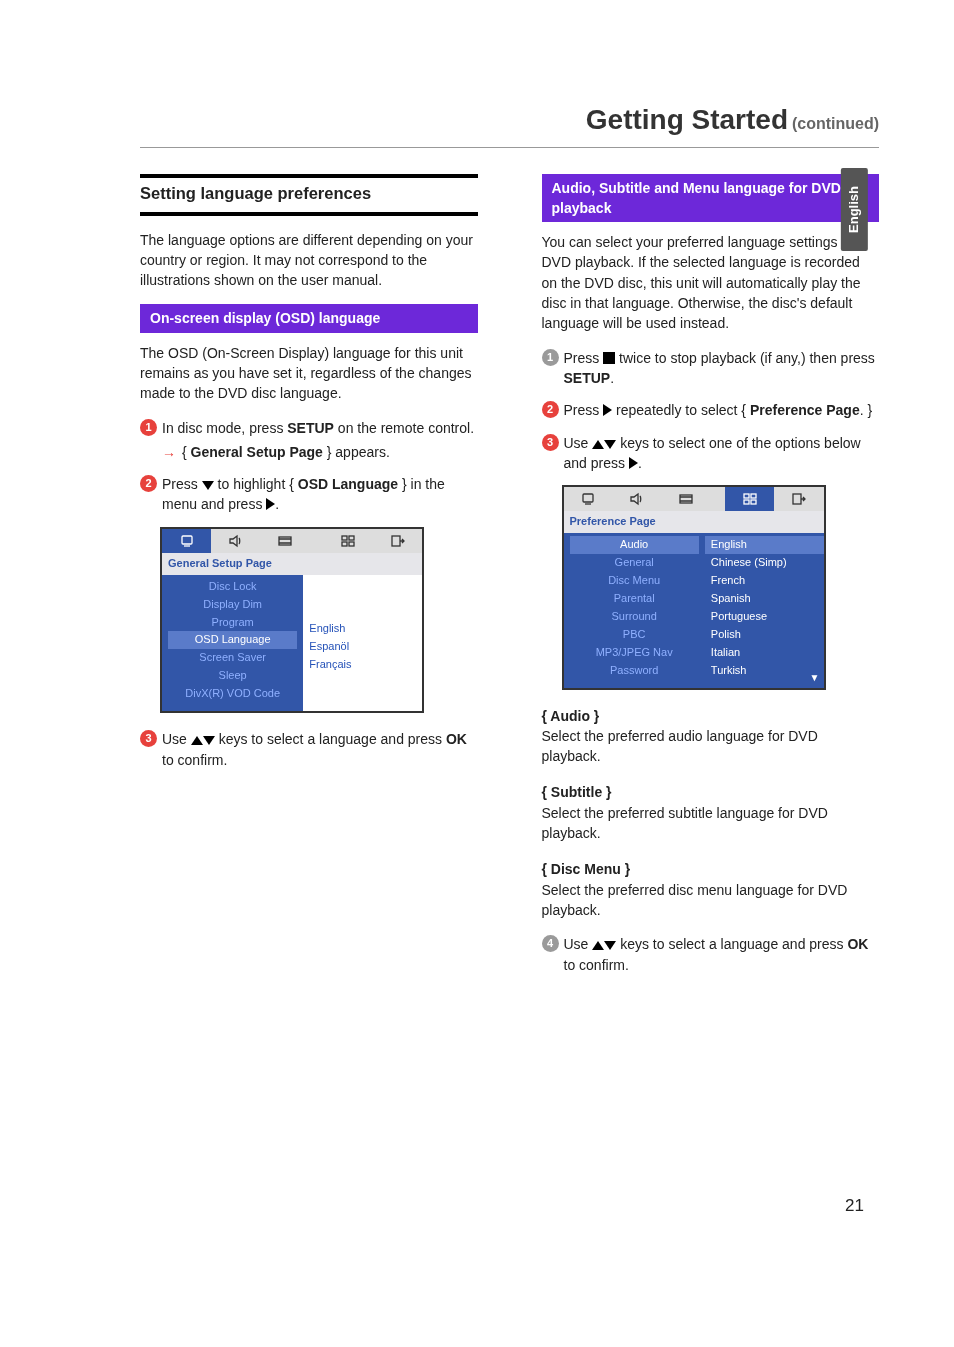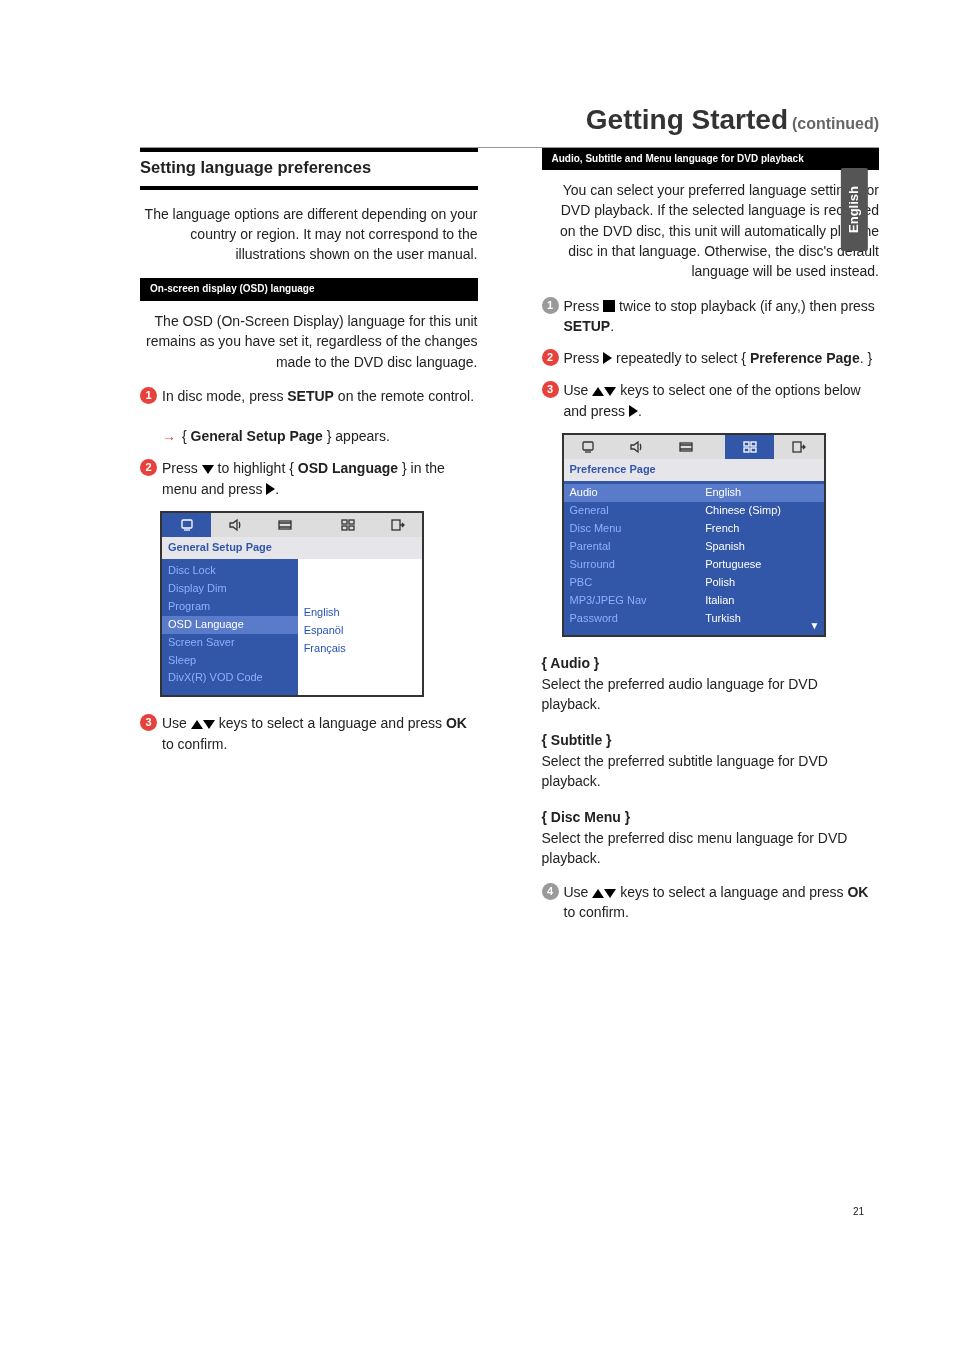--- a/index.html
+++ b/index.html
@@ -1,40 +1,40 @@
 <!DOCTYPE html>
 <html><head>
 <meta charset="utf-8">
 <style>
   body { margin: 0; background: #fff; font-family: Arial, Helvetica, sans-serif; color: #222; font-size: 14px; line-height: 1.45; }
   .page { width: 954px; height: 1347px; position: relative; box-sizing: border-box; padding: 100px 75px 60px 140px; }
   .side-tab { position: absolute; right: 86px; top: 168px; background: #555; color: #fff; font-weight: bold; font-size: 13px; padding: 18px 4px; writing-mode: vertical-rl; transform: rotate(180deg); border-radius: 2px; }
-  .page-num { position: absolute; right: 90px; bottom: 128px; font-size: 10px; }
-  .title-row { border-bottom: 1px solid #999; padding-bottom: 6px; text-align: right; }
+  .page-num { position: absolute; right: 90px; bottom: 128px; font-size: 17px; }
+  .title-row { border-bottom: 1px solid #999; padding-bottom: 6px; margin-bottom: 26px; text-align: right; }
   .title-main { font-size: 28px; font-weight: bold; color: #333; }
   .title-cont { font-size: 16px; font-weight: bold; color: #666; }
   .cols { display: flex; gap: 64px; }
   .col { flex: 1 1 0; min-width: 0; }
   .sec-head { border-top: 4px solid #000; border-bottom: 4px solid #000; padding: 4px 0 6px; font-weight: bold; font-size: 16.5px; margin-bottom: 14px; }
-  p { margin: 0 0 14px; text-align: right; }
-  .subhead { background: #000000; color: #fff; font-weight: bold; padding: 4px 10px; font-size: 10px; margin-bottom: 10px; }
+  p { margin: 0 0 14px; }
+  .subhead { background: #6d28d9; color: #fff; font-weight: bold; padding: 4px 10px; font-size: 14px; margin-bottom: 10px; }
   .step { position: relative; padding-left: 22px; margin-bottom: 12px; }
   .step-bullet { position: absolute; left: 0; top: 1px; width: 17px; height: 17px; border-radius: 50%; color: #fff; font-size: 11px; font-weight: bold; text-align: center; line-height: 17px; }
   .b-red { background: #e7413c; }
   .b-gray { background: #9a9a9a; }
   .arrow-right::before { content: "→"; color: #e7413c; font-weight: bold; margin-right: 6px; }
   .bold { font-weight: bold; }
   
   .osd { border: 2px solid #333; margin: 6px 0 16px 20px; width: 260px; font-size: 11px; }
   .osd-tabs { display: flex; background: #ddd; }
   .osd-tab { flex: 1; text-align: center; padding: 4px 0; }
   .osd-tab.sel { background: #3256a8; }
   .osd-title { background: #e6e6ea; color: #3256a8; font-weight: bold; padding: 3px 6px; font-size: 11px; }
   .osd-body { display: flex; background: #3256a8; color: #8fb0ff; }
-  .osd-left { flex: 1.1; padding: 3px 6px 8px; }
+  .osd-left { flex: 1.1; padding: 3px 12px 8px; text-align: center; }
   .osd-right { flex: 1; padding: 3px 6px 8px; position: relative; }
   .osd-item { padding: 1px 0; }
   .osd-item.hl-left { background: #5a7bc9; color: #fff; margin: 0 -6px; padding: 1px 6px; }
   .osd-right .osd-item { color: #2552b8; }
   .osd-right.blue-bg .osd-item { color: #fff; }
   .osd-right.white-bg { background: #fff; }
   .osd-right.sel-bg { background: #3256a8; }
   .osd-right .hl-right { background: #5a7bc9; color: #fff; margin: 0 -6px; padding: 1px 6px; }
   .osd-scroll { position: absolute; right: 4px; bottom: 2px; color: #fff; font-size: 10px; }
   .term { font-weight: bold; margin-top: 16px; }
@@ -66,21 +66,21 @@
     <div class="col">
       <div class="sec-head">Setting language preferences</div>
       <p>The language options are different depending on your country or region.  It may not correspond to the illustrations shown on the user manual.</p>
 
       <div class="subhead">On-screen display (OSD) language</div>
       <p>The OSD (On-Screen Display) language for this unit remains as you have set it, regardless of the changes made to the DVD disc language.</p>
 
       <div class="step">
         <span class="step-bullet b-red">1</span>
         <span>In disc mode, press </span><span class="bold">SETUP</span><span> on the remote control.</span>
-        <div style="margin-top:20px;">
+        <div style="margin-top:4px;">
           <span class="arrow-right"></span><span>{ </span><span class="bold">General Setup Page</span><span> } appears.</span>
         </div>
       </div>
 
       <div class="step">
         <span class="step-bullet b-red">2</span>
         <span>Press </span><span class="tri tri-down"></span><span> to highlight { </span><span class="bold">OSD Language</span><span> } in the menu and press </span><span class="tri tri-right"></span><span>.</span>
       </div>
 
       <div class="osd">

